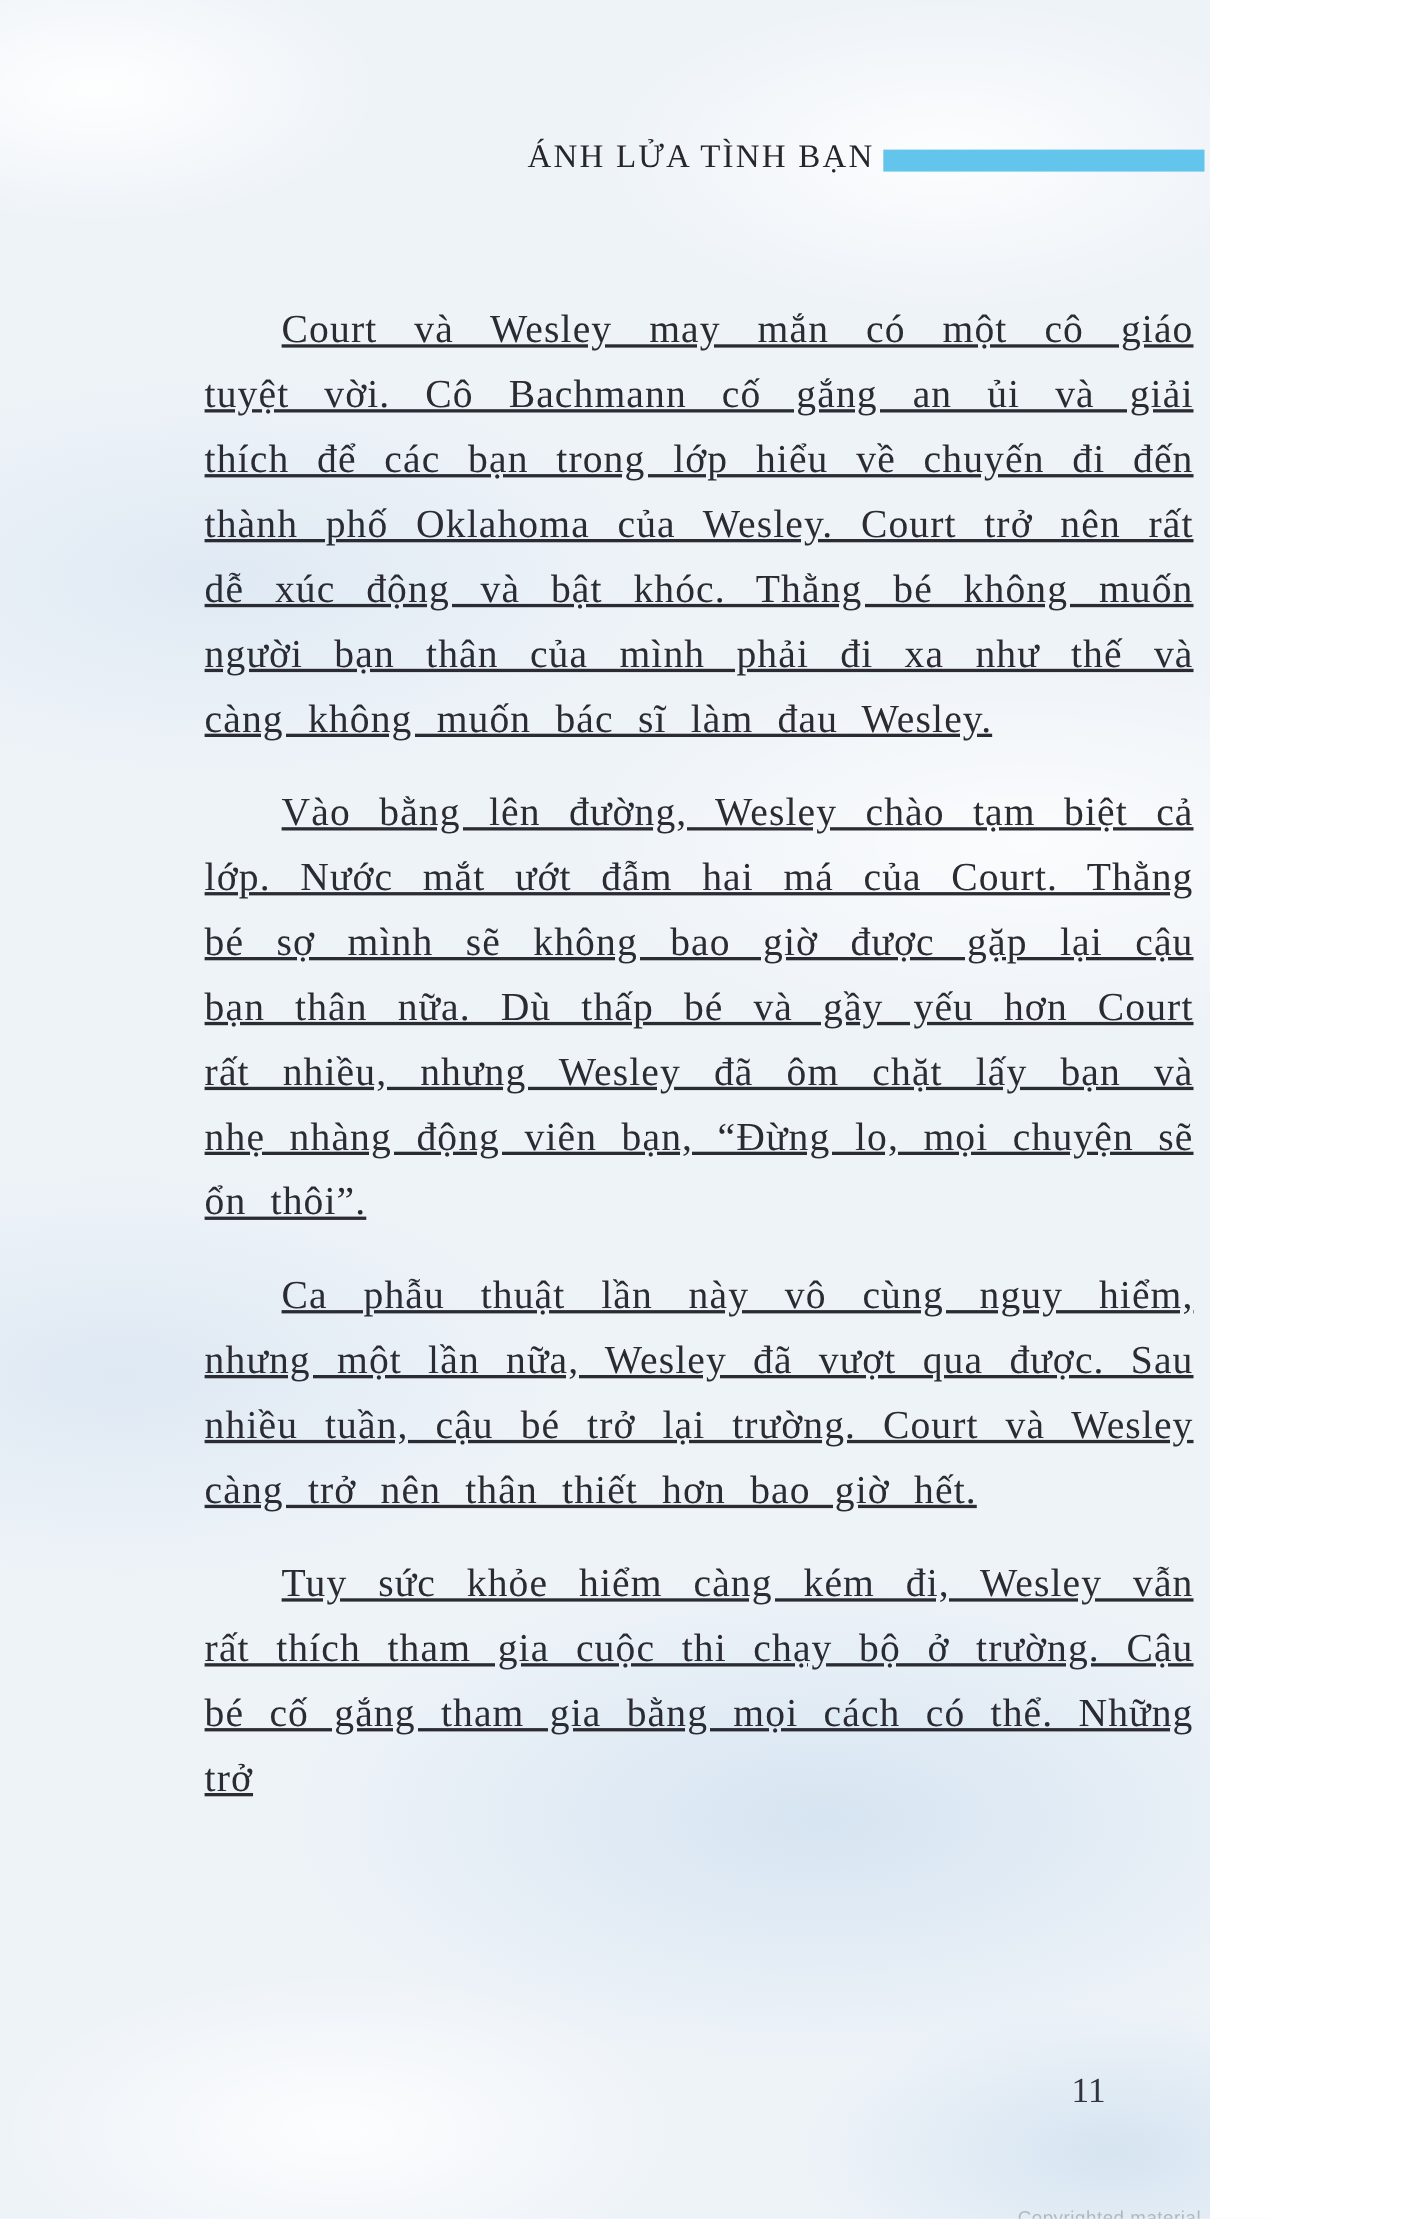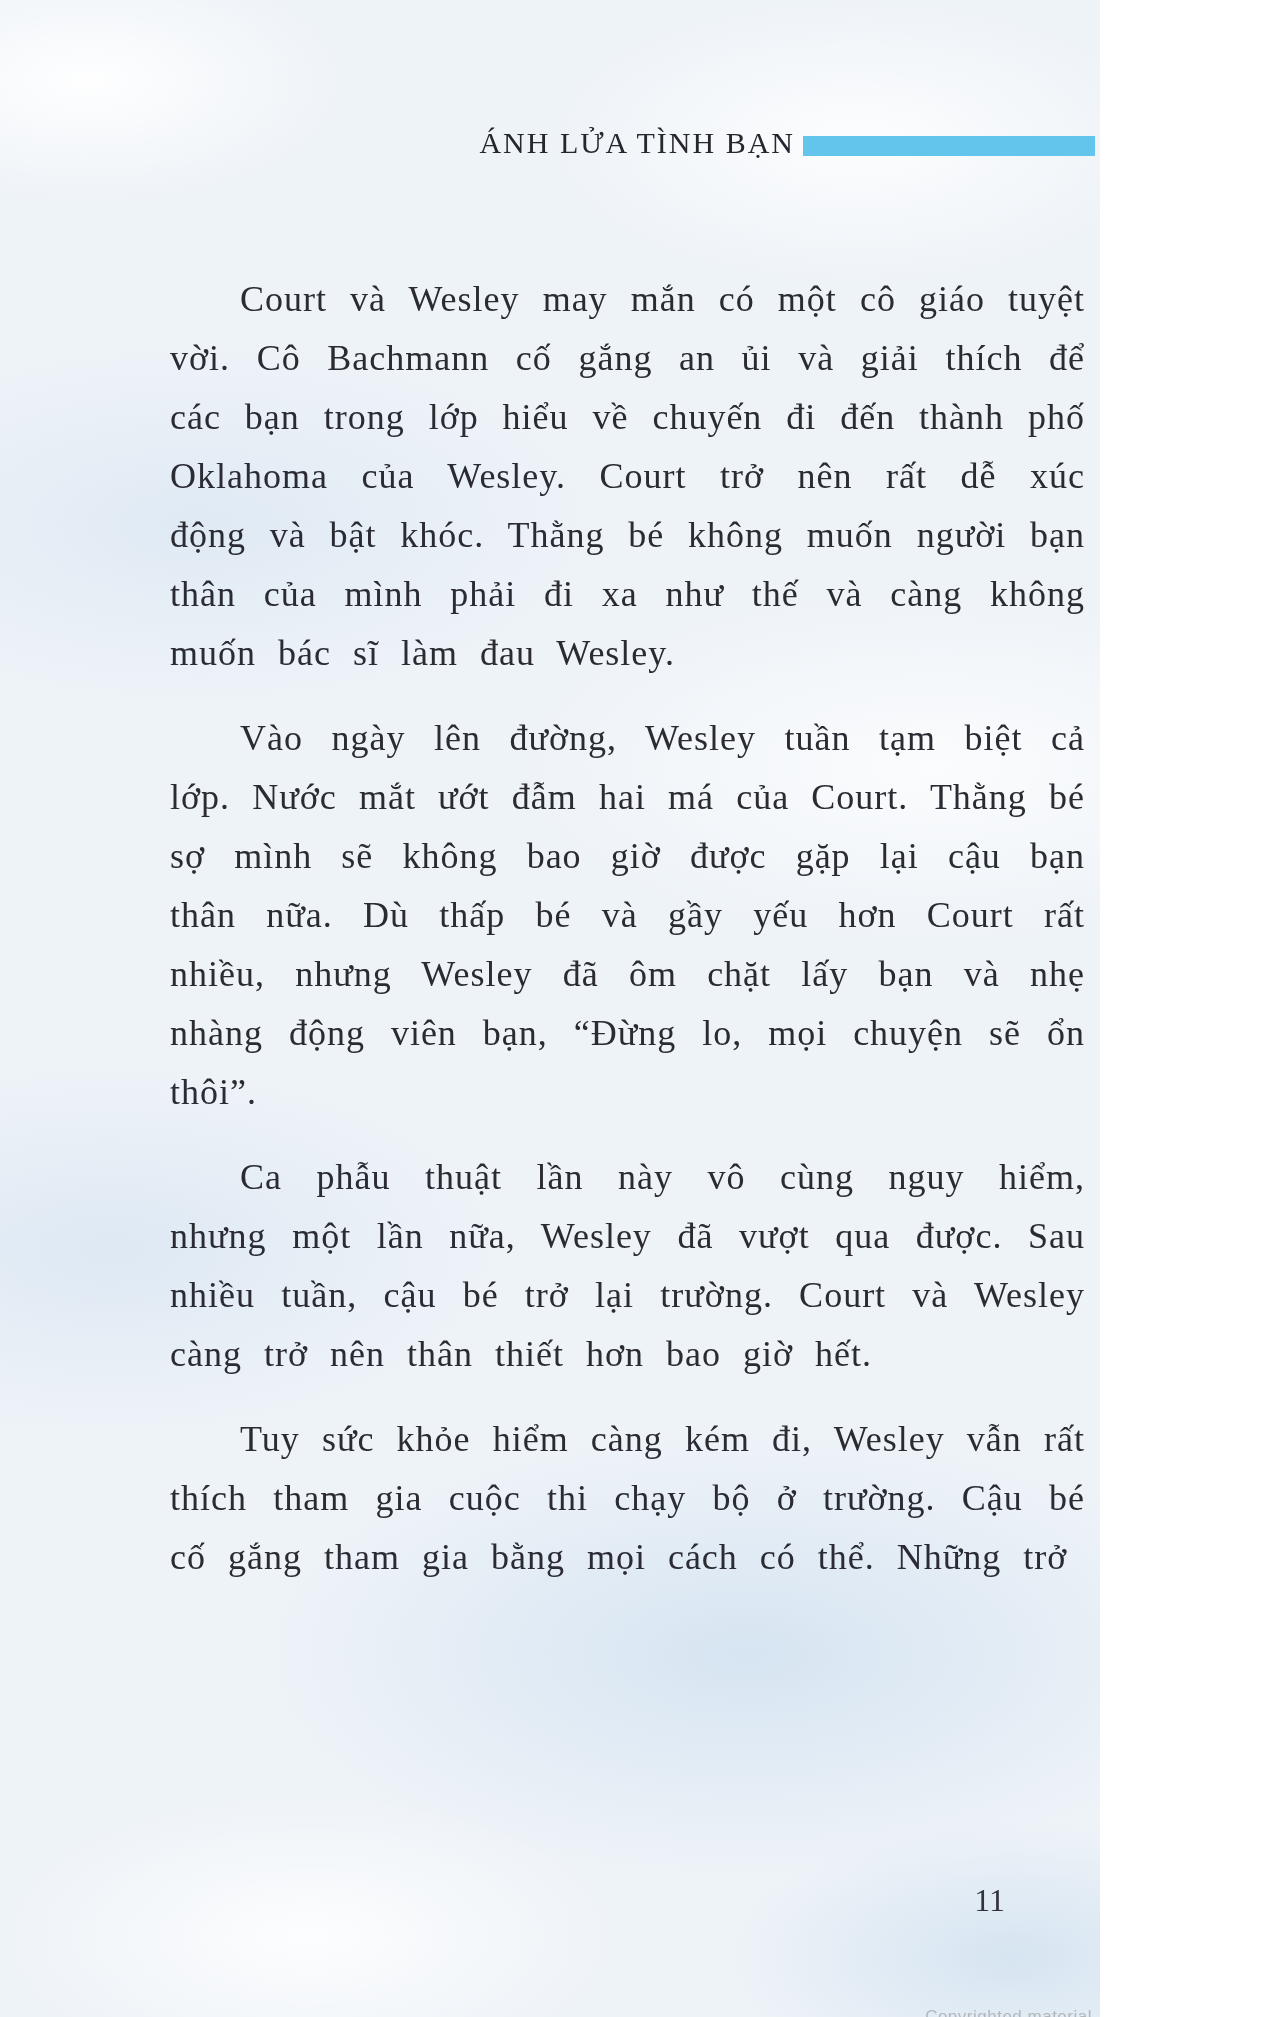--- a/index.html
+++ b/index.html
@@ -46,22 +46,23 @@
     top: 270px;
     width: 915px;
     color: #2b2b33;
     font-size: 36px;
     line-height: 59px;
     letter-spacing: 1px;
     word-spacing: 12px;
     text-align: justify;
   }
   .body-text p {
-    margin: 0 0 26px 0;
+    margin: 0 0 26px 16px;
     text-indent: 70px;
+    text-decoration: underline;
   }
   .page-number {
     position: absolute;
     top: 1882px;
     right: 95px;
     font-size: 32px;
     color: #33333b;
   }
   .copyright-note {
     position: absolute;
@@ -78,21 +79,21 @@
 <body>
 
 <div class="page">
 
   <div class="running-head">ÁNH LỬA TÌNH BẠN</div>
 
   <div class="accent-bar"></div>
 
   <div class="body-text">
     <p>Court và Wesley may mắn có một cô giáo tuyệt vời. Cô Bachmann cố gắng an ủi và giải thích để các bạn trong lớp hiểu về chuyến đi đến thành phố Oklahoma của Wesley. Court trở nên rất dễ xúc động và bật khóc. Thằng bé không muốn người bạn thân của mình phải đi xa như thế và càng không muốn bác sĩ làm đau Wesley.</p>
-    <p>Vào ngày lên đường, Wesley tuần tạm biệt cả lớp. Nước mắt ướt đẫm hai má của Court. Thằng bé sợ mình sẽ không bao giờ được gặp lại cậu bạn thân nữa. Dù thấp bé và gầy yếu hơn Court rất nhiều, nhưng Wesley đã ôm chặt lấy bạn và nhẹ nhàng động viên bạn, “Đừng lo, mọi chuyện sẽ ổn thôi”.</p>
+    <p>Vào bằng lên đường, Wesley chào tạm biệt cả lớp. Nước mắt ướt đẫm hai má của Court. Thằng bé sợ mình sẽ không bao giờ được gặp lại cậu bạn thân nữa. Dù thấp bé và gầy yếu hơn Court rất nhiều, nhưng Wesley đã ôm chặt lấy bạn và nhẹ nhàng động viên bạn, “Đừng lo, mọi chuyện sẽ ổn thôi”.</p>
     <p>Ca phẫu thuật lần này vô cùng nguy hiểm, nhưng một lần nữa, Wesley đã vượt qua được. Sau nhiều tuần, cậu bé trở lại trường. Court và Wesley càng trở nên thân thiết hơn bao giờ hết.</p>
     <p>Tuy sức khỏe hiểm càng kém đi, Wesley vẫn rất thích tham gia cuộc thi chạy bộ ở trường. Cậu bé cố gắng tham gia bằng mọi cách có thể. Những trở</p>
   </div>
 
   <div class="page-number">11</div>
 
   <div class="copyright-note">Copyrighted material</div>
 
 </div>
 

